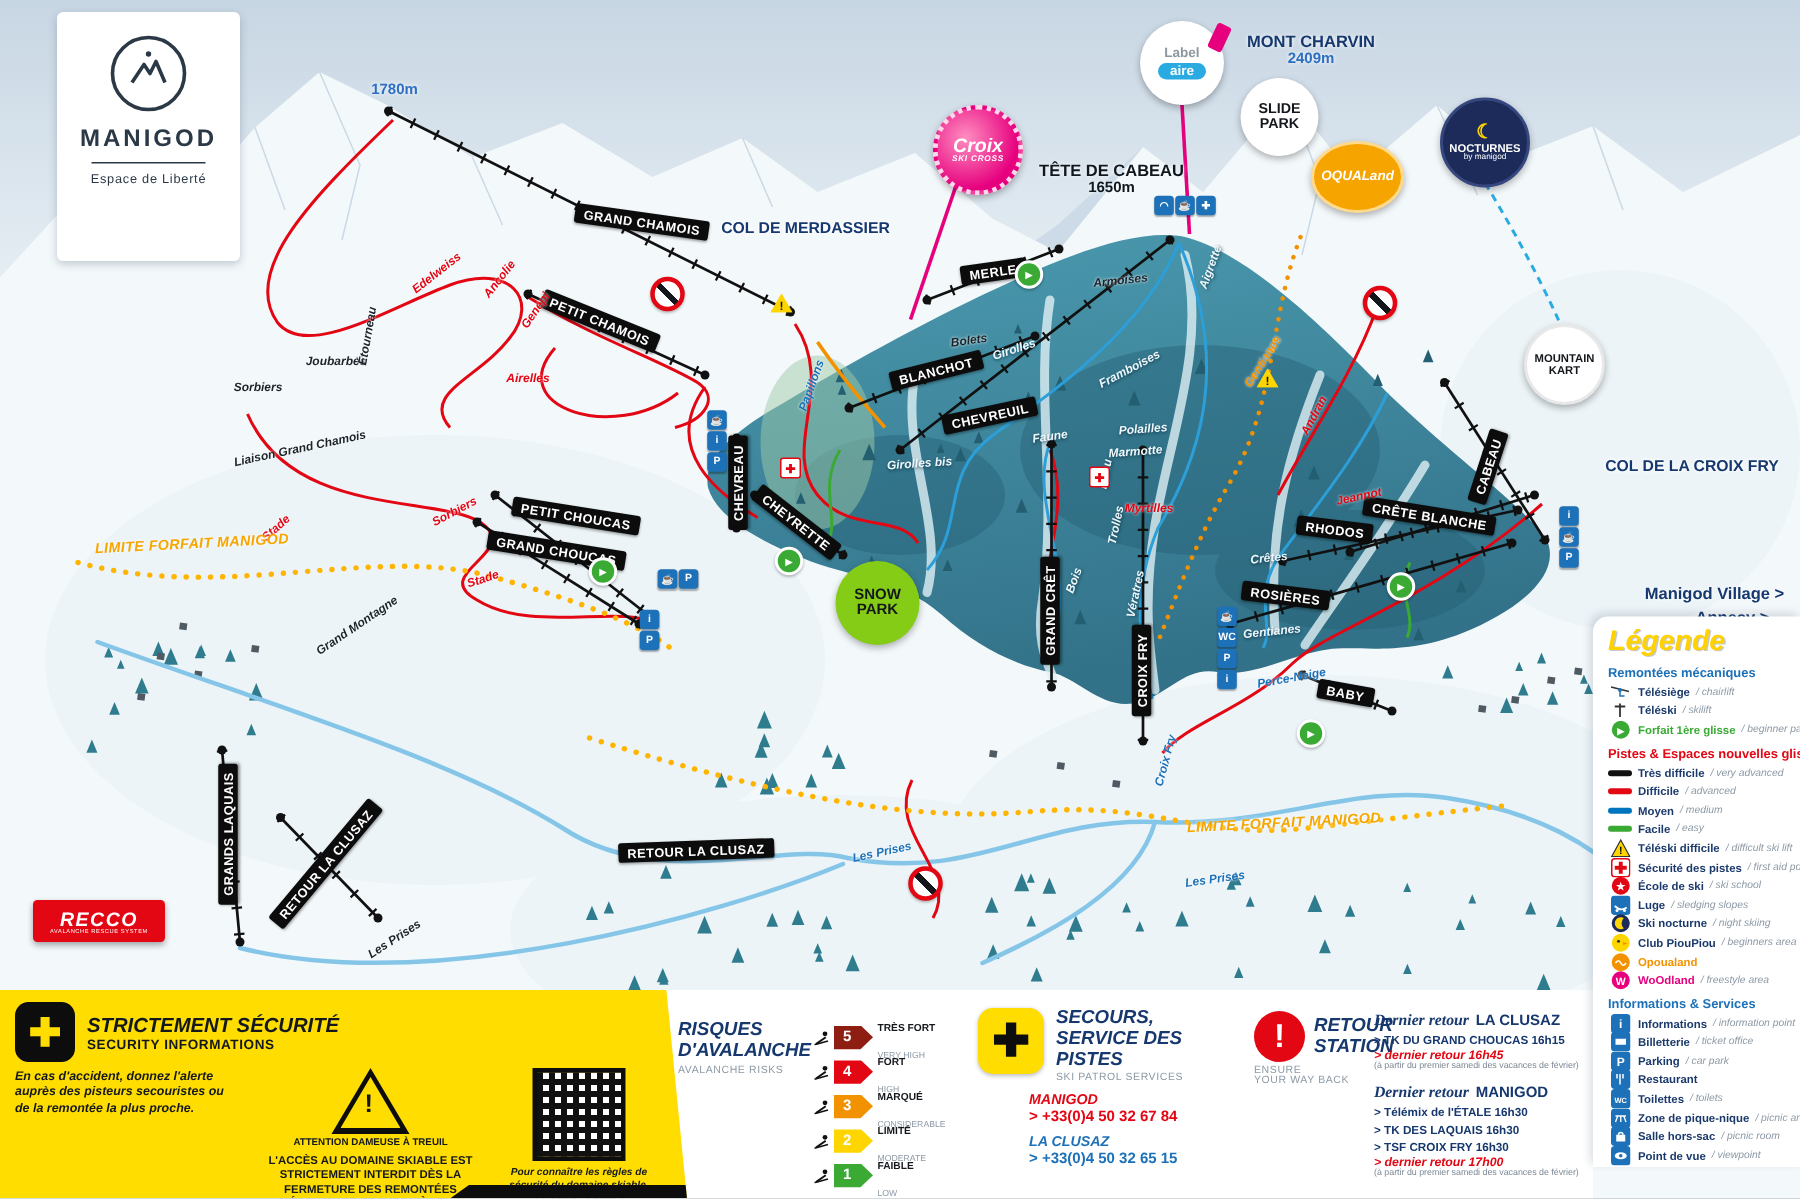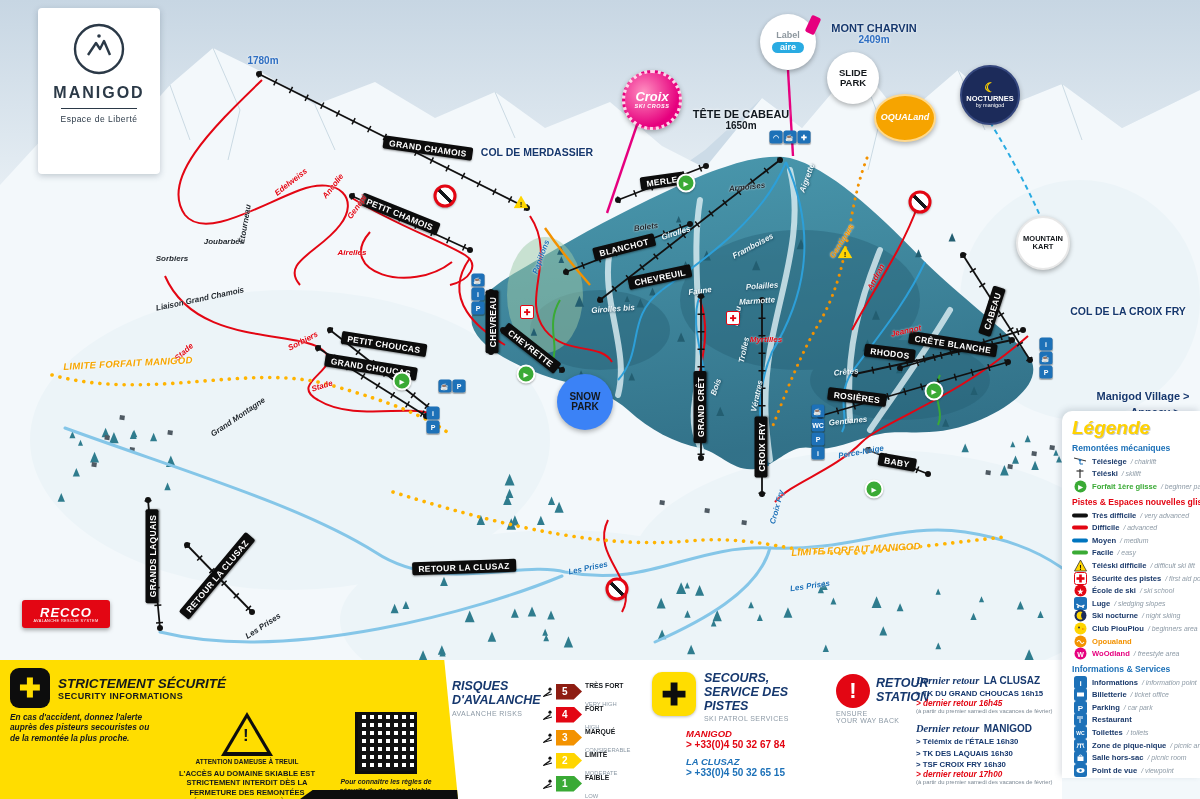--- a/index.html
+++ b/index.html
@@ -33,21 +33,21 @@
   .peak{z-index:7;text-align:center;transform:translate(-50%,0);}
   .peak .nm{font-size:11px;font-weight:800;color:#16386e;text-shadow:0 0 3px #fff;}
   .peak .el{font-size:10px;font-weight:800;color:#2f6fc2;text-shadow:0 0 3px #fff;}
   .peak.dark .nm,.peak.dark .el{color:#10181f;}
   .peak .arw{display:inline-block;font-size:13px;color:#16386e;transform:scaleX(2.1);font-weight:bold;}
 
   
   .badge{position:absolute;border-radius:50%;display:flex;flex-direction:column;align-items:center;justify-content:center;
          text-align:center;transform:translate(-50%,-50%);box-shadow:0 2px 5px rgba(0,0,0,.3);z-index:7;line-height:1.05;}
   #b-slide{left:853px;top:78px;width:52px;height:52px;background:#fff;color:#14181c;font-size:9.5px;font-weight:800;}
-  #b-snow{left:585px;top:402px;width:56px;height:56px;background:#3b82f6;color:#14181c;font-size:10px;font-weight:800;}
+  #b-snow{left:585px;top:402px;width:56px;height:56px;background:#84cc16;color:#14181c;font-size:10px;font-weight:800;}
   #b-kart{left:1043px;top:243px;width:50px;height:50px;background:#fff;color:#14181c;font-size:7.5px;font-weight:800;border:2px solid #e8e8e8;}
   #b-wood{left:652px;top:100px;width:54px;height:54px;background:radial-gradient(circle at 35% 35%,#ff8ec0,#e6007e 70%);
           color:#fff;font-style:italic;font-weight:800;border:3px dotted #ffd6ea;}
   #b-wood .big{font-size:13px;} #b-wood .sml{font-size:5.5px;letter-spacing:.5px;}
   #b-oqua{left:905px;top:118px;width:58px;height:44px;border-radius:50%;background:#f6a400;color:#fff;font-weight:800;
           font-style:italic;font-size:9px;border:2px solid #ffd98c;}
   #b-noct{left:990px;top:95px;width:56px;height:56px;background:#1c2b5a;color:#fff;font-weight:800;font-size:7.5px;border:2px solid #35477e;}
   #b-noct .moon{color:#ffd500;font-size:13px;}
   #b-aire{left:788px;top:42px;width:56px;height:56px;background:#fff;}
   #b-aire .t{color:#8d979e;font-size:9px;font-weight:bold;}

